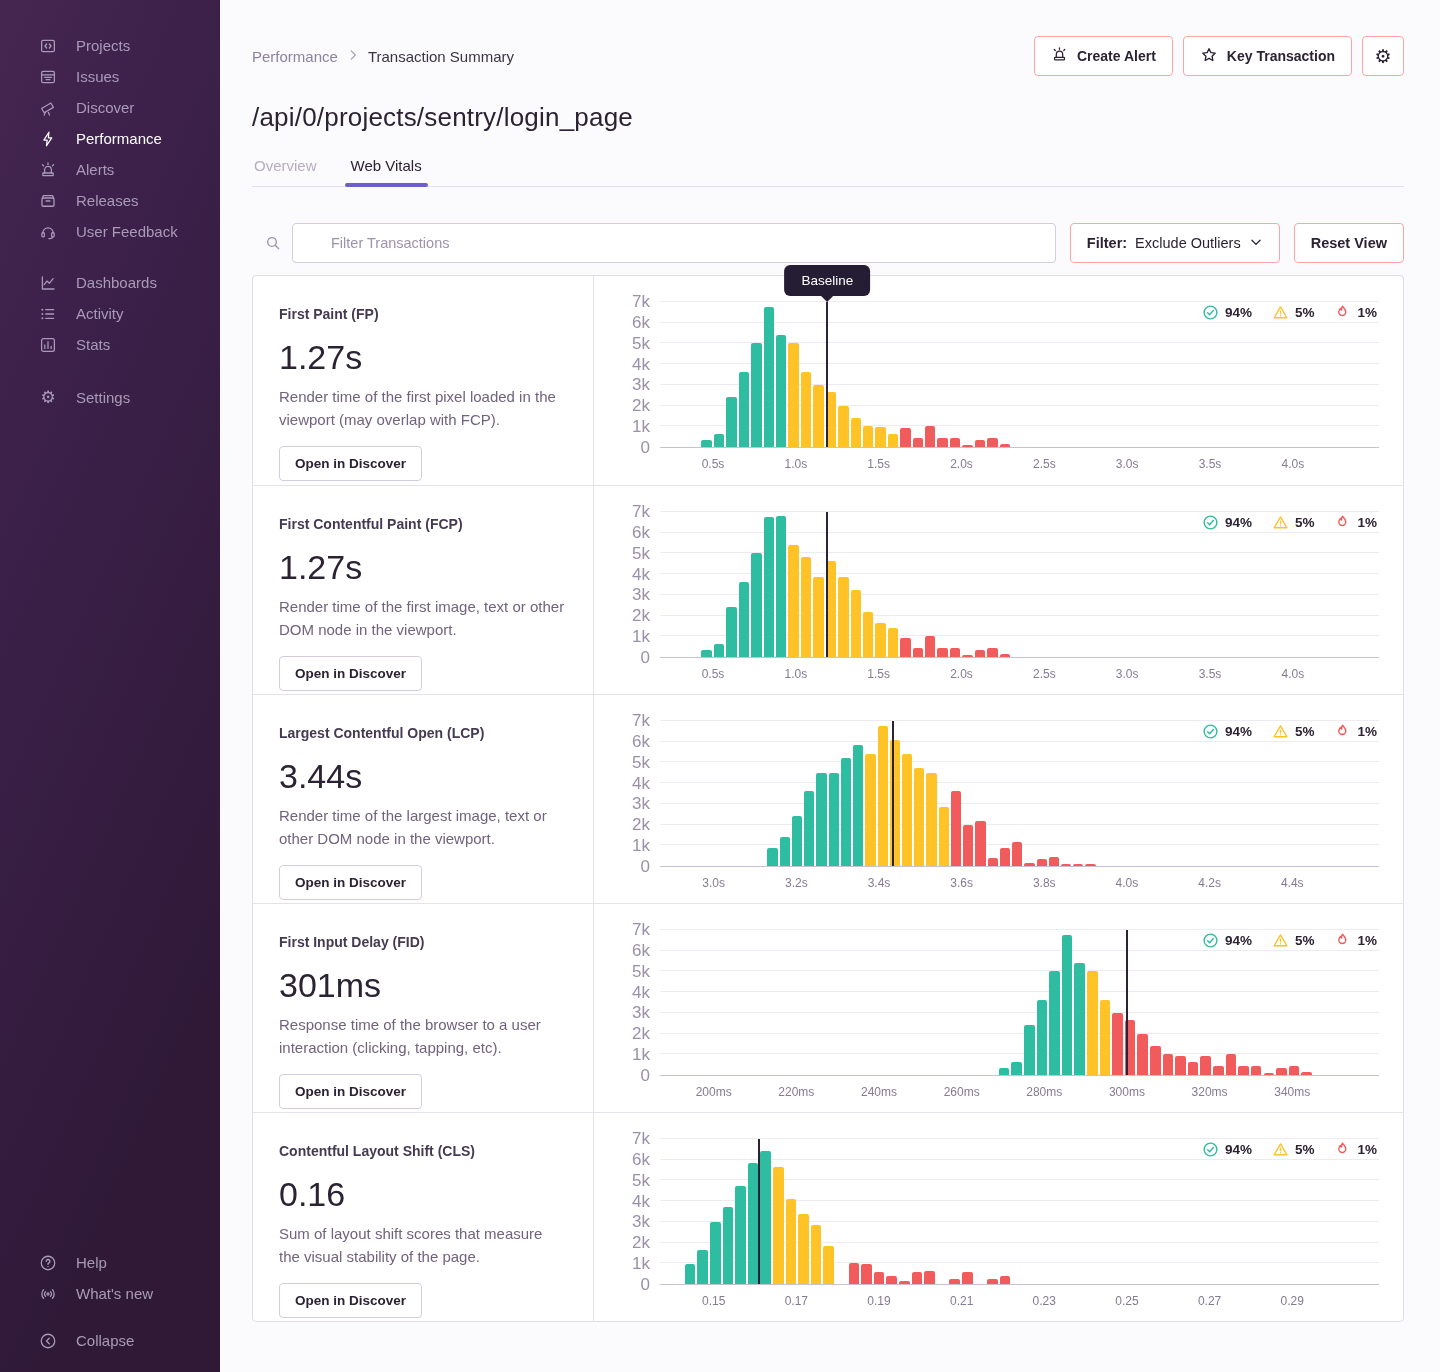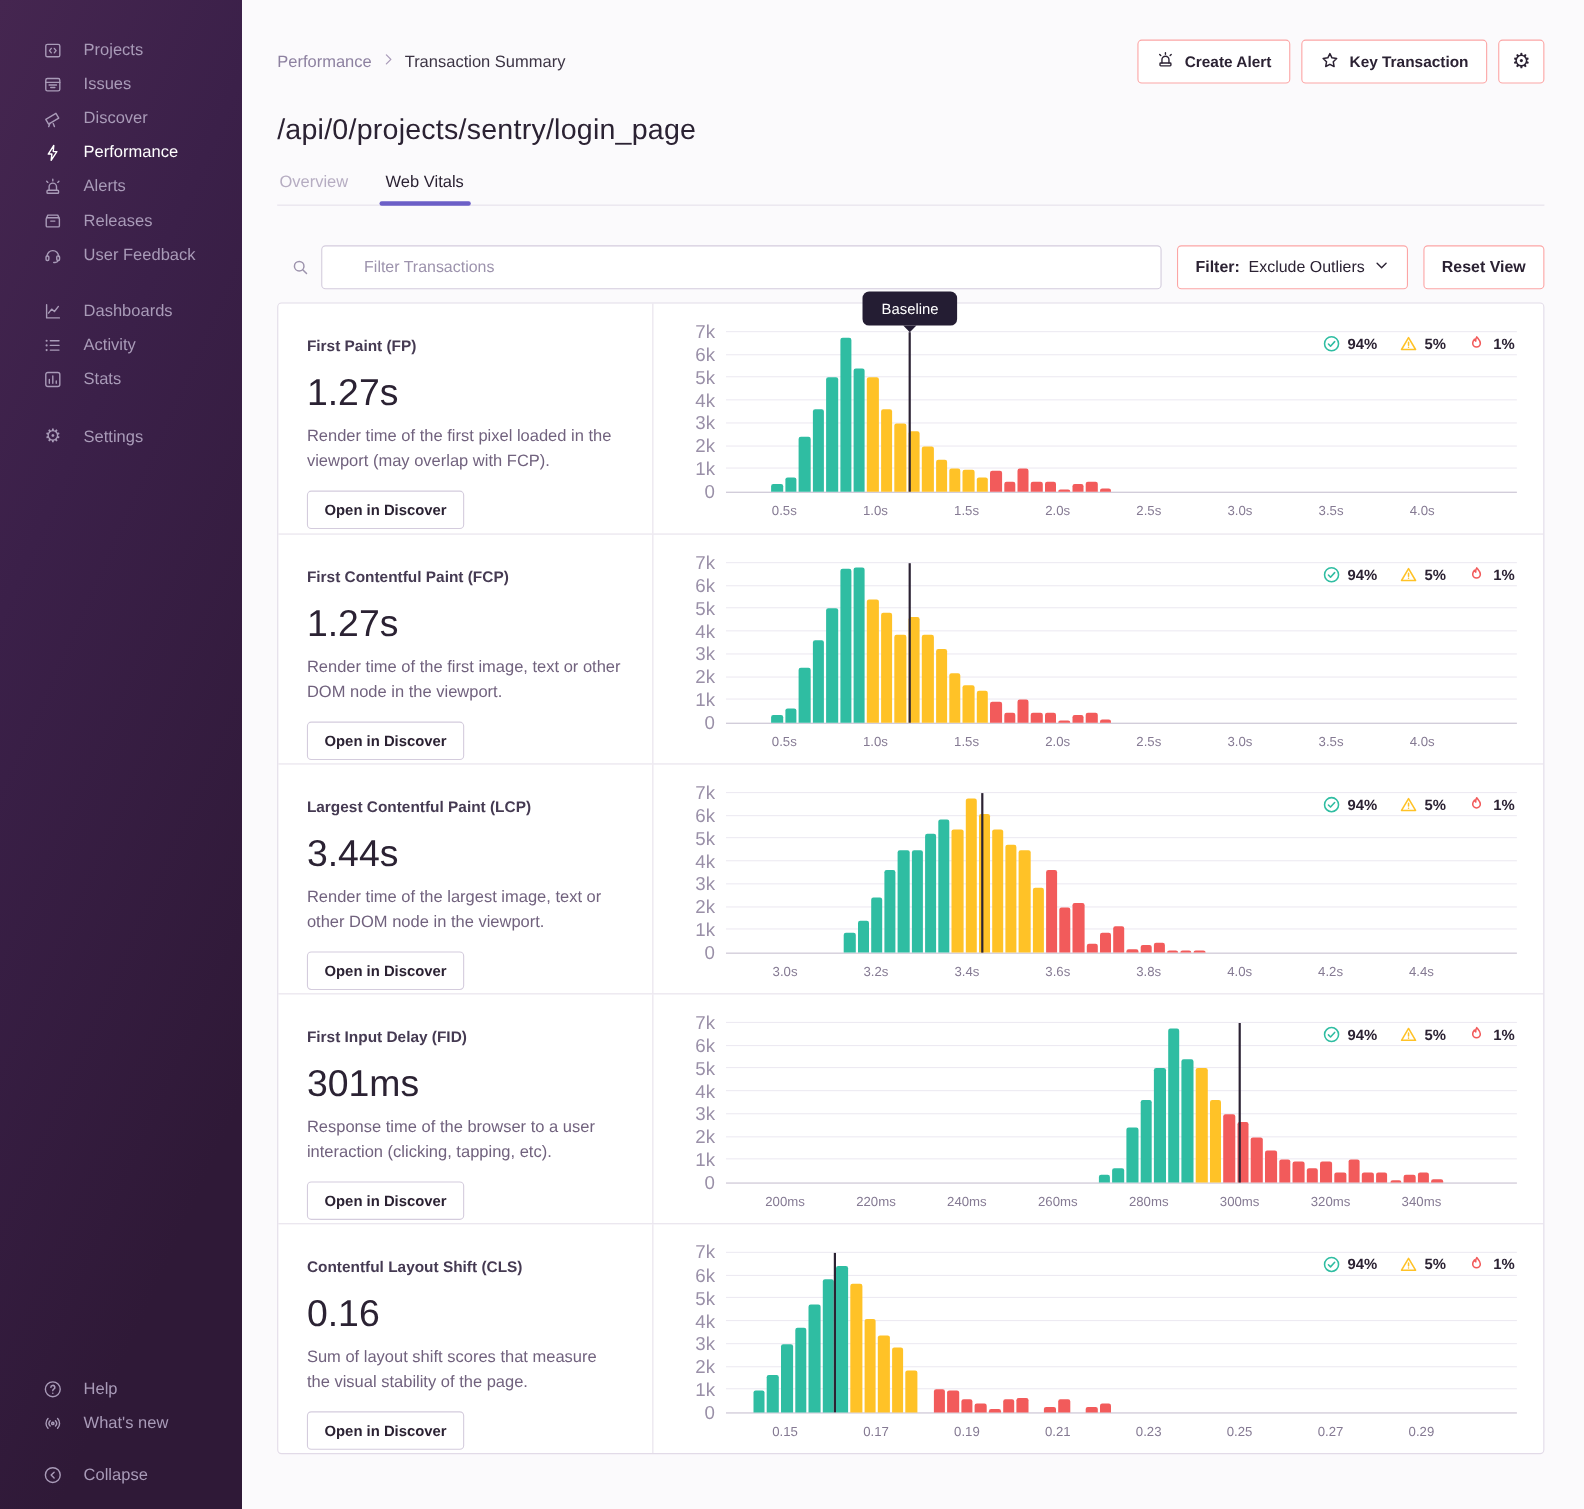--- a/index.html
+++ b/index.html
@@ -478,21 +478,21 @@
               <div class="x-label" style="left: 53.4562%;">2.5s</div>
               <div class="x-label" style="left: 64.977%;">3.0s</div>
               <div class="x-label" style="left: 76.4977%;">3.5s</div>
               <div class="x-label" style="left: 88.0184%;">4.0s</div>
             </div>
     </div>
   </section>
 
   <section class="vital-row">
     <div class="vital-card">
-      <h3 class="vital-name">Largest Contentful Paint (LCP)</h3>
+      <h3 class="vital-name">Largest Contentful Open (LCP)</h3>
       <div class="vital-value">3.44s</div>
       <p class="vital-desc">Render time of the largest image, text or other DOM node in the viewport.</p>
       <button class="btn btn-discover">Open in Discover</button>
     </div>
     <div class="vital-chart">
       <div class="chart-flex">
         <div class="y-col">
                 <div class="y-label" style="bottom: 0%;">0</div>
                 <div class="y-label" style="bottom: 14.2857%;">1k</div>
                 <div class="y-label" style="bottom: 28.5714%;">2k</div>

